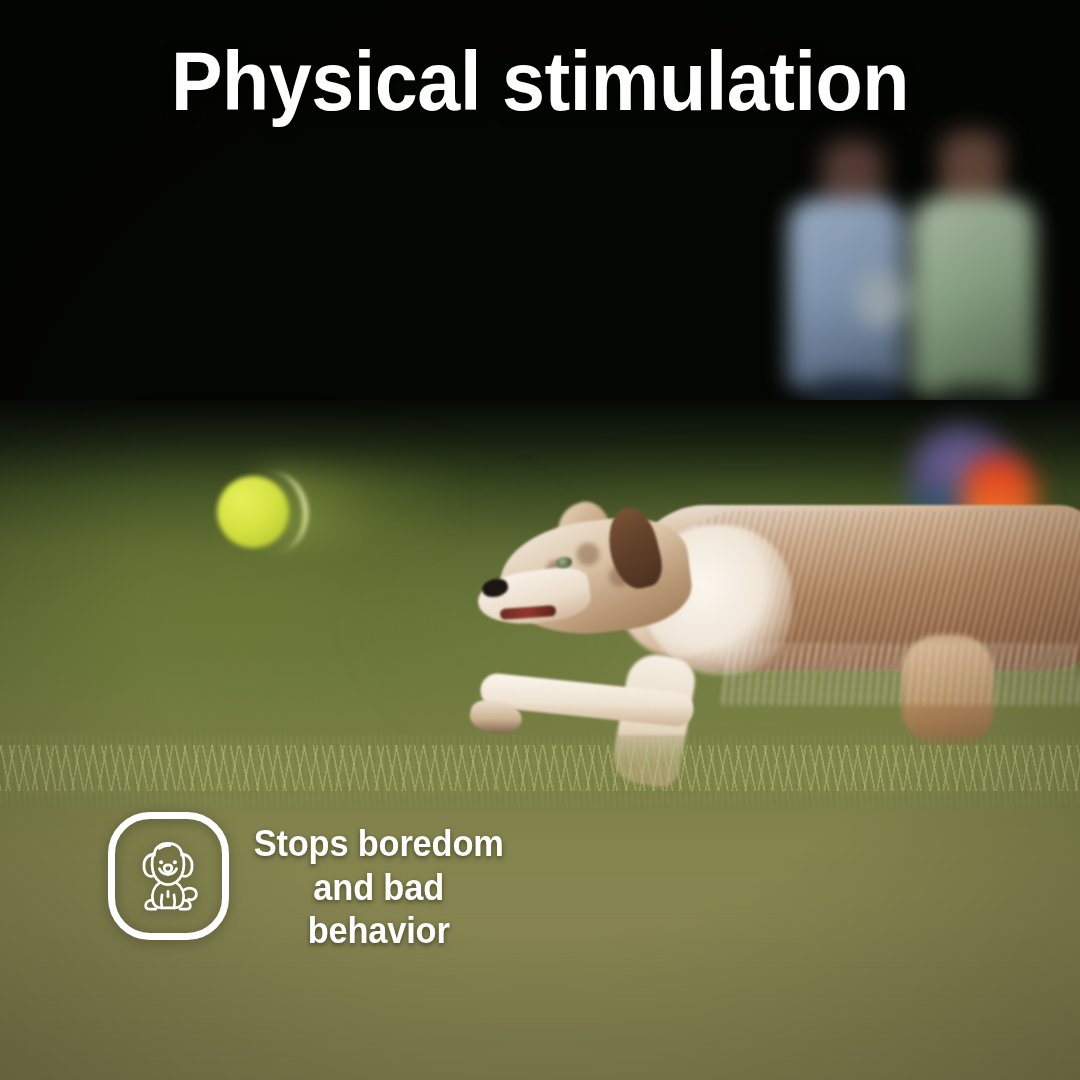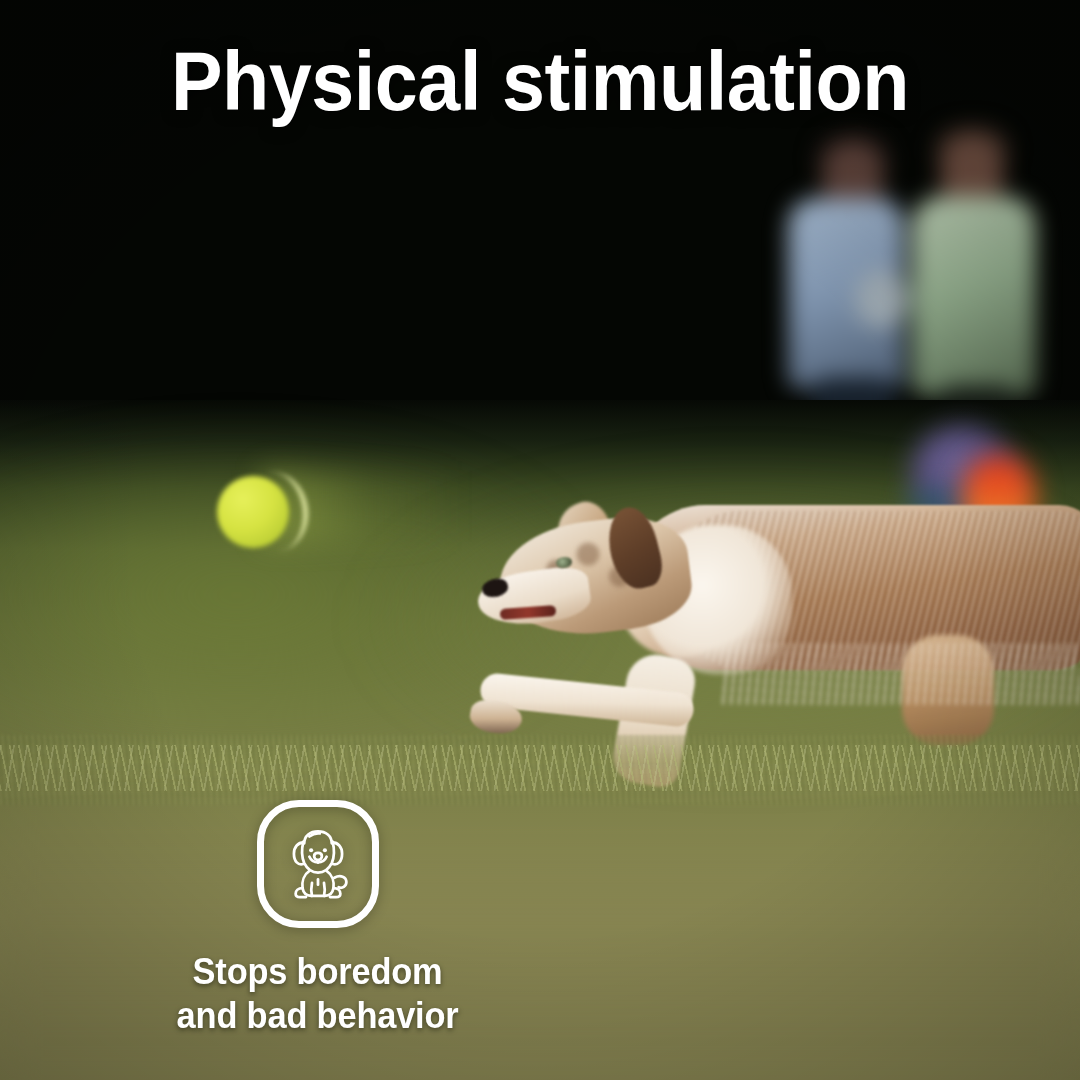--- a/index.html
+++ b/index.html
@@ -305,21 +305,20 @@
   .features {
     position: absolute;
     left: 108px; top: 800px;
     width: 864px;
     display: flex;
     justify-content: space-between;
   }
   .feature {
     width: 420px;
     display: flex;
-    flex-direction: column;
     align-items: center;
   }
   .badge {
     width: 122px; height: 128px;
     border: 7px solid #ffffff;
     border-radius: 42px;
     box-sizing: border-box;
     display: flex;
     align-items: center;
     justify-content: center;

